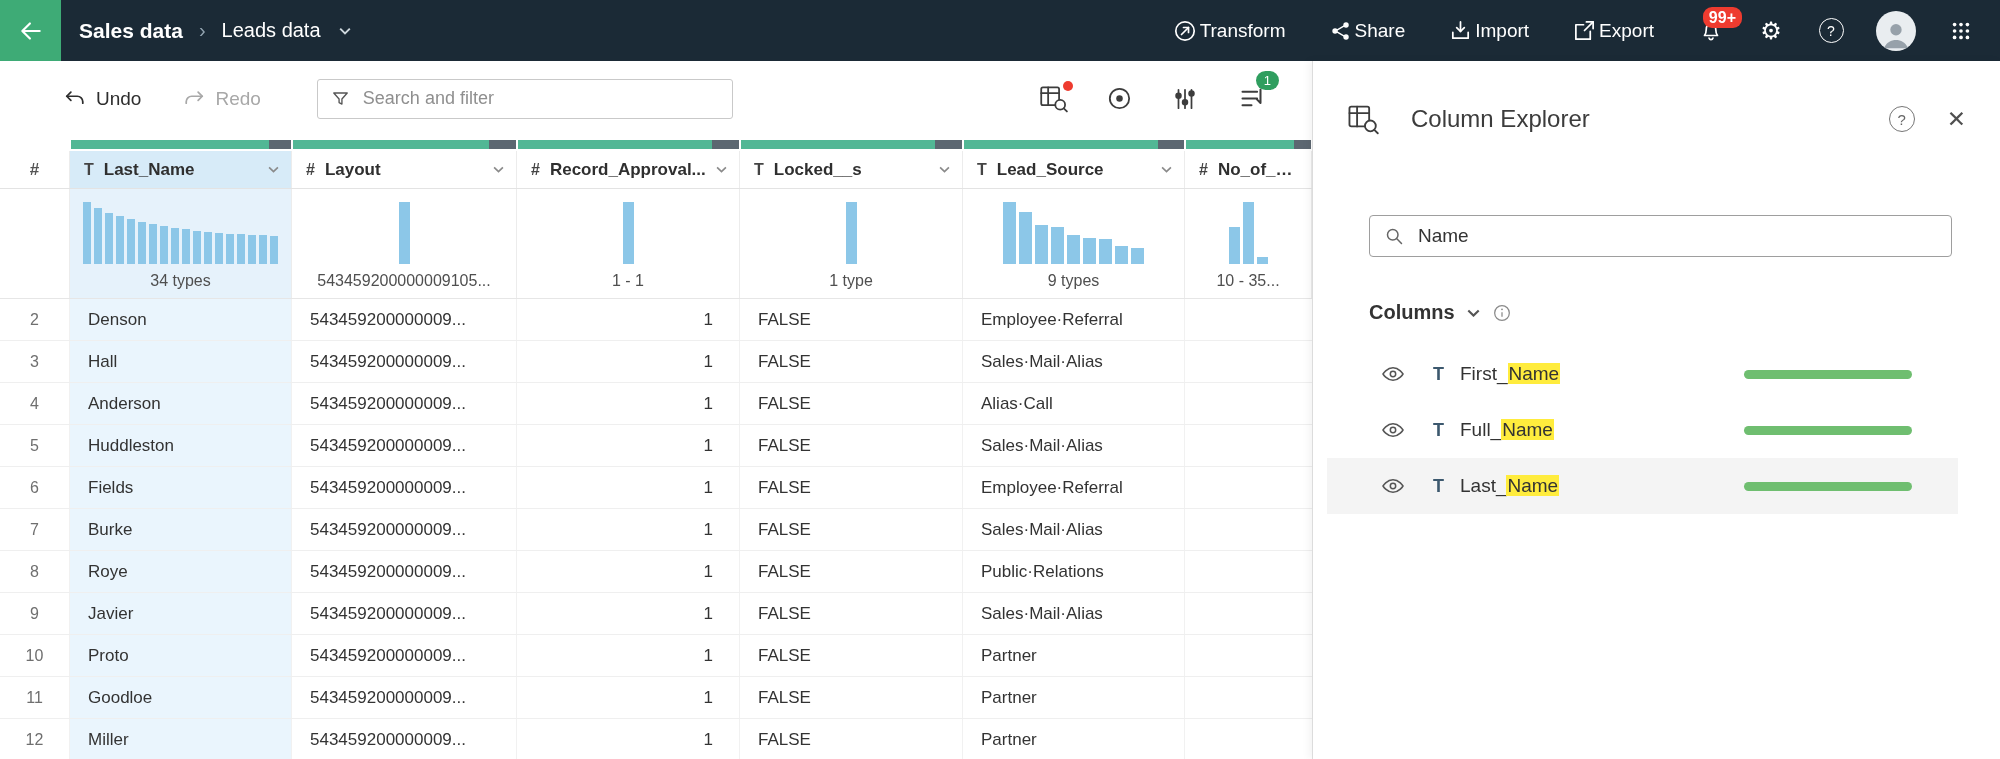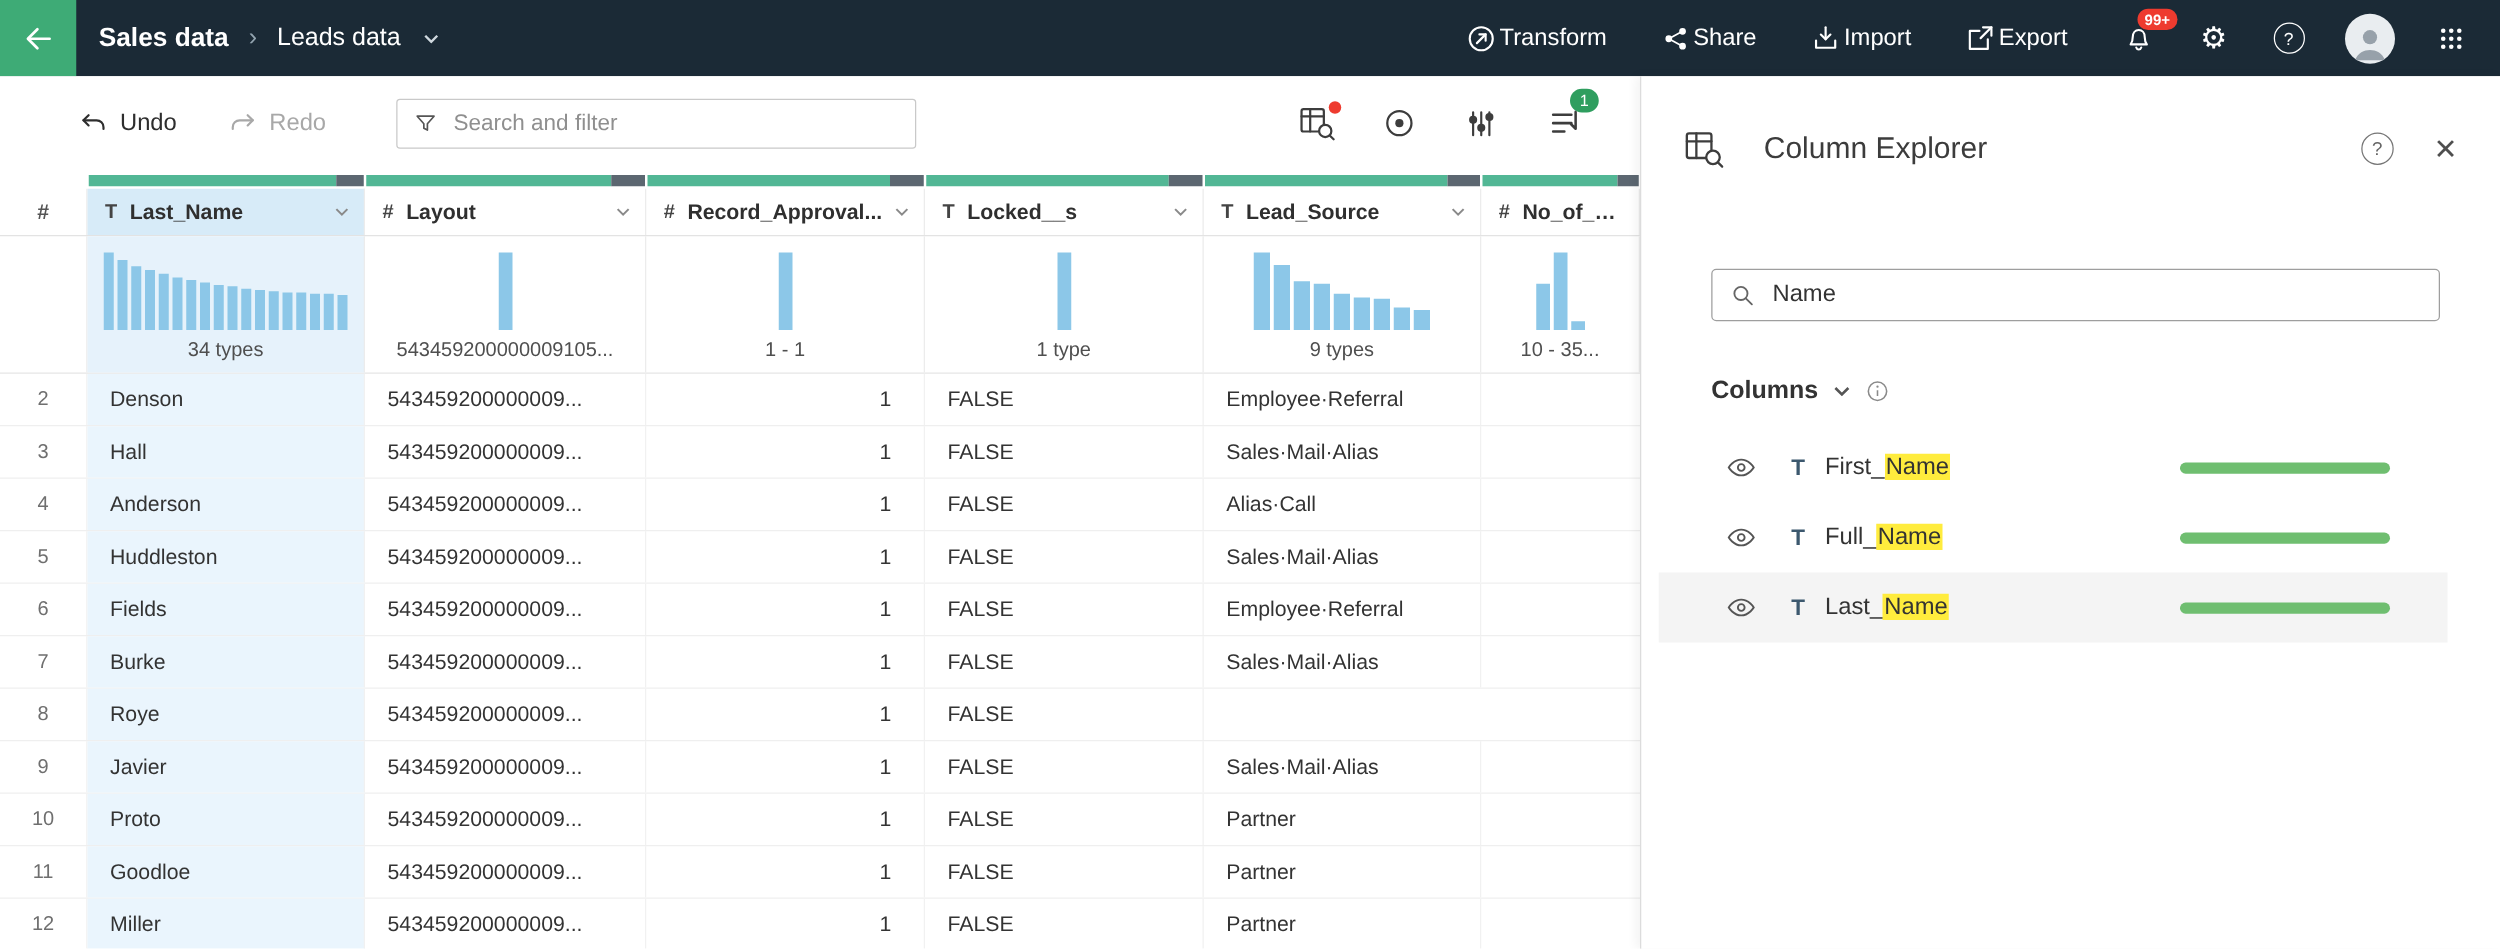--- a/index.html
+++ b/index.html
@@ -13,21 +13,21 @@
   .breadcrumb { display:flex; align-items:center; margin-left:18px; gap:16px; }
   .bc-primary { font-size:21px; font-weight:700; cursor:pointer; }
   .bc-sep { color:#93a4b0; font-size:20px; }
   .bc-secondary { font-size:20px; cursor:pointer; }
   .bc-caret { display:flex; align-items:center; color:#cfd8de; cursor:pointer; margin-left:2px; }
   .topbar-right { margin-left:auto; display:flex; align-items:center; padding-right:24px; }
   .tb-actions { display:flex; align-items:center; gap:44px; }
   .tb-action { display:flex; align-items:center; gap:3px; font-size:19px; cursor:pointer; white-space:nowrap; }
   .tb-icons { display:flex; align-items:center; gap:30px; margin-left:42px; }
   .tb-iconbtn { position:relative; display:flex; align-items:center; justify-content:center; width:30px; height:30px; cursor:pointer; }
-  .badge-red { position:absolute; top:-9px; right:-16px; background:#ee3b2f; color:#fff; font-size:12px; line-height:1; padding:3px 6px 2px; border-radius:9px; font-weight:700; }
+  .badge-red { position:absolute; top:-9px; right:-16px; background:#ee3b2f; color:#fff; font-size:16px; line-height:1; padding:3px 6px 2px; border-radius:9px; font-weight:700; }
   .gear-glyph { font-size:24px; color:#fff; }
   .help-circle-dark { width:25px; height:25px; border:1.6px solid #fff; border-radius:50%; display:flex; align-items:center; justify-content:center; font-size:14px; color:#fff; }
   .avatar { width:40px; height:40px; border-radius:50%; background:#e9edf0; display:flex; align-items:flex-end; justify-content:center; overflow:hidden; }
 
   
   .body { flex:1; display:flex; min-height:0; }
   .main { flex:1; min-width:0; display:flex; flex-direction:column; }
 
   
   .toolbar { flex:0 0 75px; height:75px; display:flex; align-items:center; background:#fff; padding-left:64px; }
@@ -500,20 +500,21 @@
               <div class="cell w3">FALSE</div>
               <div class="cell w4">Sales·Mail·Alias</div>
               <div class="cell w5"></div>
             </div>
             <div class="grid-row">
               <div class="cell w-num">8</div>
               <div class="cell w0 sel">Roye</div>
               <div class="cell w1">543459200000009...</div>
               <div class="cell w2 right">1</div>
               <div class="cell w3">FALSE</div>
+              <div class="cell w4">Public·Relations</div>
               <div class="cell w5"></div>
             </div>
             <div class="grid-row">
               <div class="cell w-num">9</div>
               <div class="cell w0 sel">Javier</div>
               <div class="cell w1">543459200000009...</div>
               <div class="cell w2 right">1</div>
               <div class="cell w3">FALSE</div>
               <div class="cell w4">Sales·Mail·Alias</div>
               <div class="cell w5"></div>

